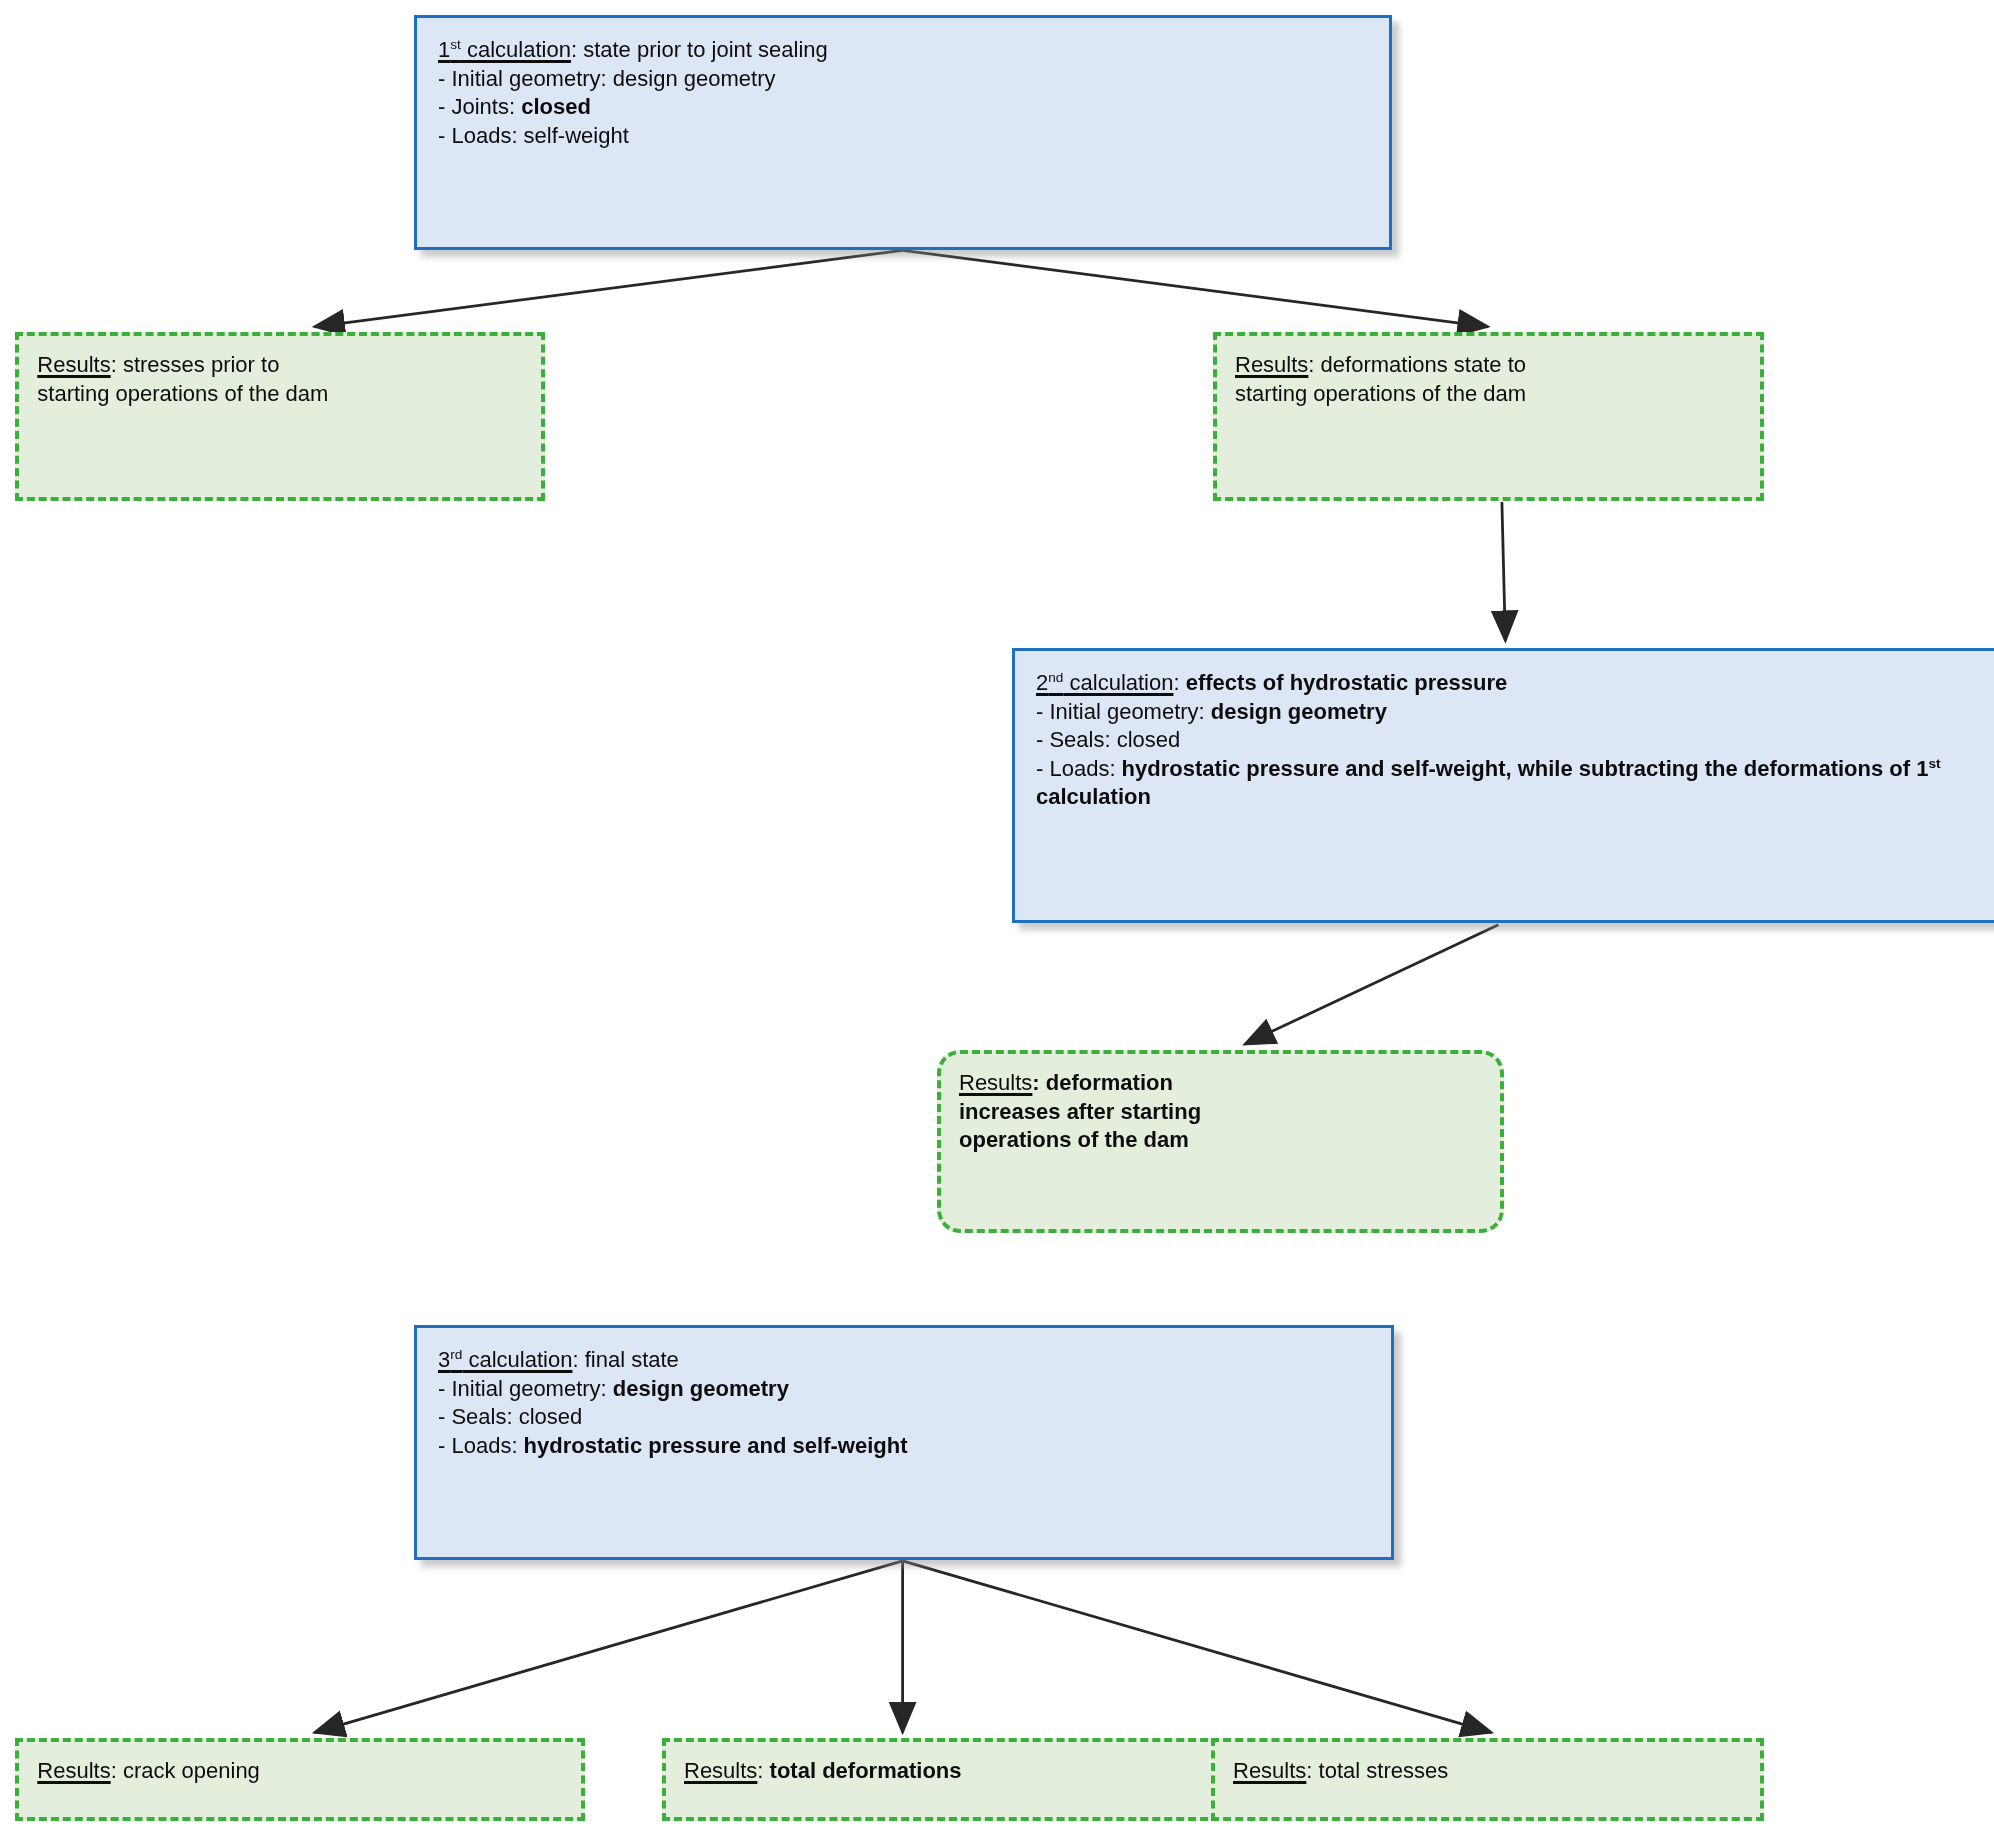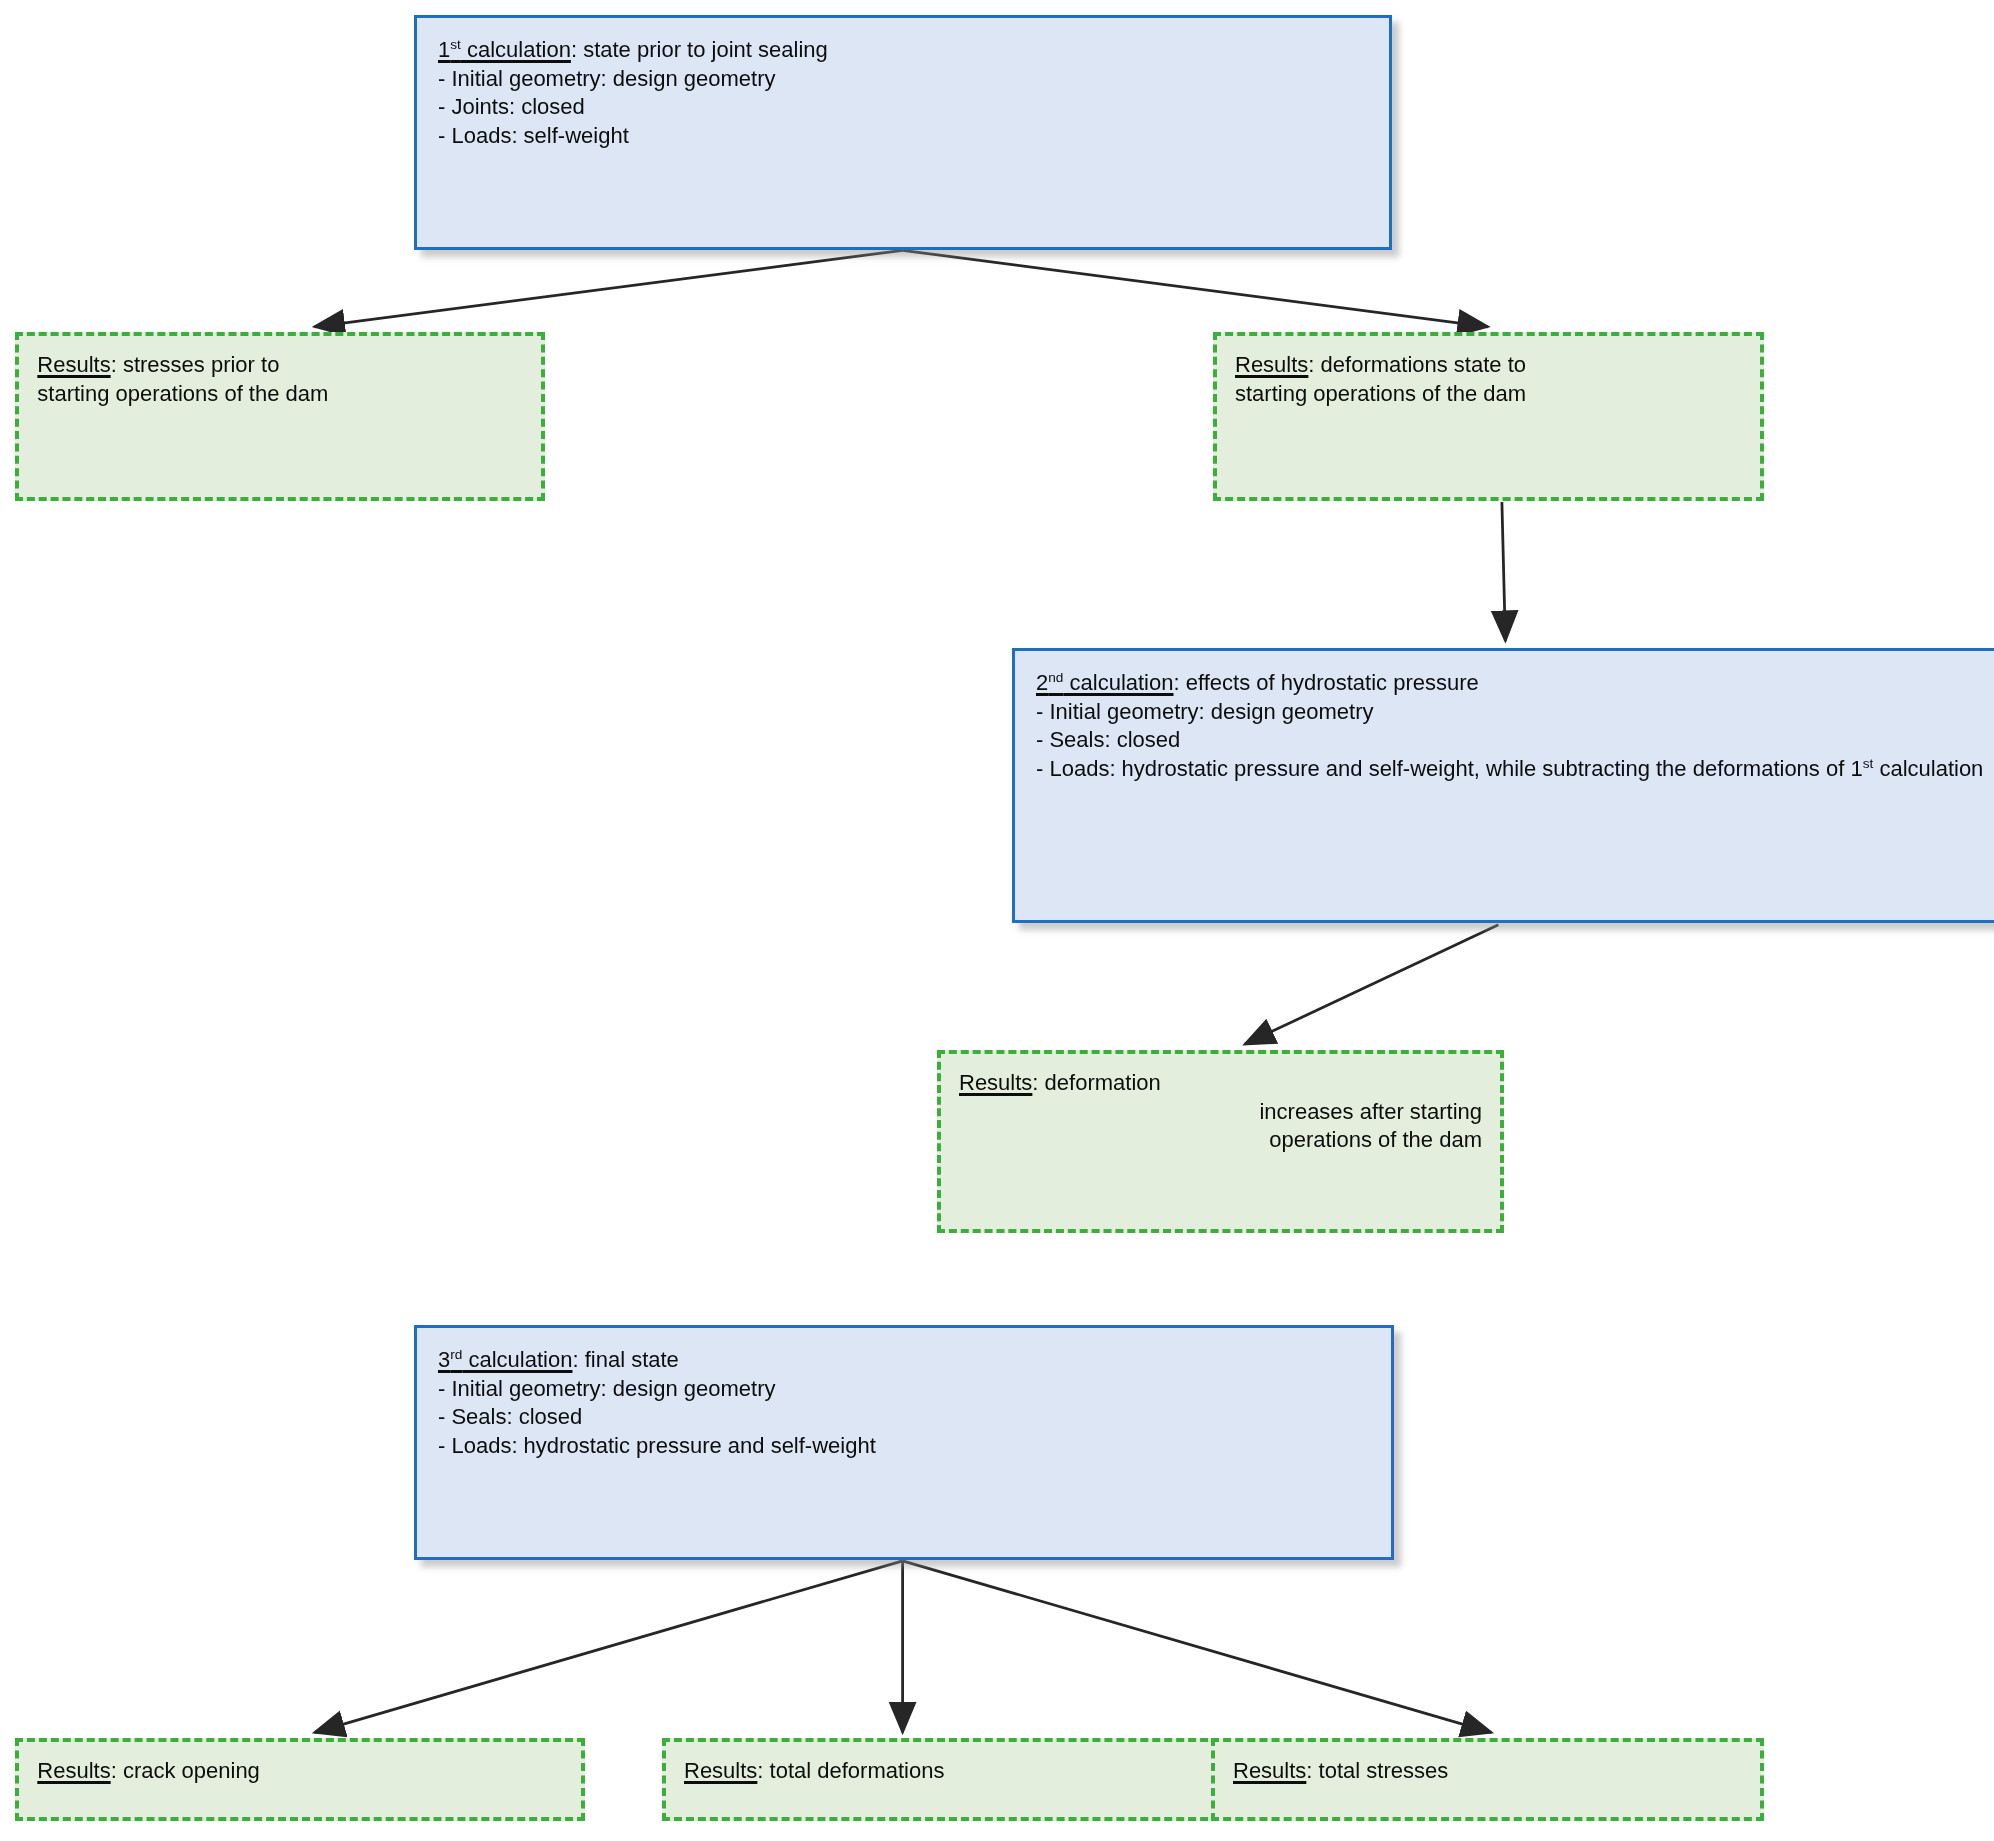--- a/index.html
+++ b/index.html
@@ -17,30 +17,30 @@
     padding:18px 21px 14px 21px;
   }
   .resbox{
     background:#E3EFDC;
     border:4.2px dashed #3BAE3B;
     padding:15.3px 18px 12.5px 18px;
   }
 
   .line{font-size:22px;line-height:1.30;white-space:nowrap;}
   .line.wrap{white-space:normal;}
-  .b{font-weight:normal;text-align:right;}
+  .b{font-weight:bold;}
   .u{text-decoration:underline;text-underline-offset:2.8px;text-decoration-thickness:2.8px;}
   sup{font-size:0.62em;vertical-align:super;line-height:0;}
 
   
   #calc1 {left:414px; top:15.3px;  width:978px; height:235px;}
   #res1a {left:15.3px;  top:332px; width:530px;  height:169px;}
   #res1b {left:1213px;top:332px; width:551px;  height:169px;}
   #calc2 {left:1012px;top:648px; width:1050px; height:275px;}
-  #res2  {left:937px;top:1050px;width:567px;  height:183px;}
+  #res2  {left:937px;top:1050px;width:567px;  height:183px;border-radius:23px;}
   #calc3 {left:414px; top:1325px;width:980px; height:235px;}
   #res3a {left:15.3px;  top:1738px;width:570px;  height:83px;}
   #res3b {left:615px; top:1738px;width:570px;  height:83px;margin-left:47px;}
   #res3c {left:1211px;top:1738px;width:553px;  height:83px;}
 </style>
 </head>
 <body>
 
 <div id="canvas">
 

